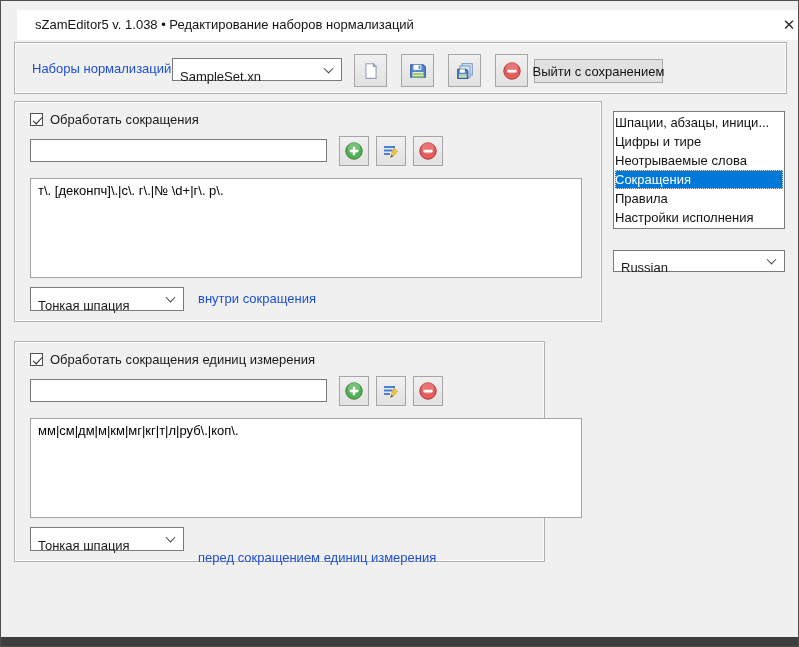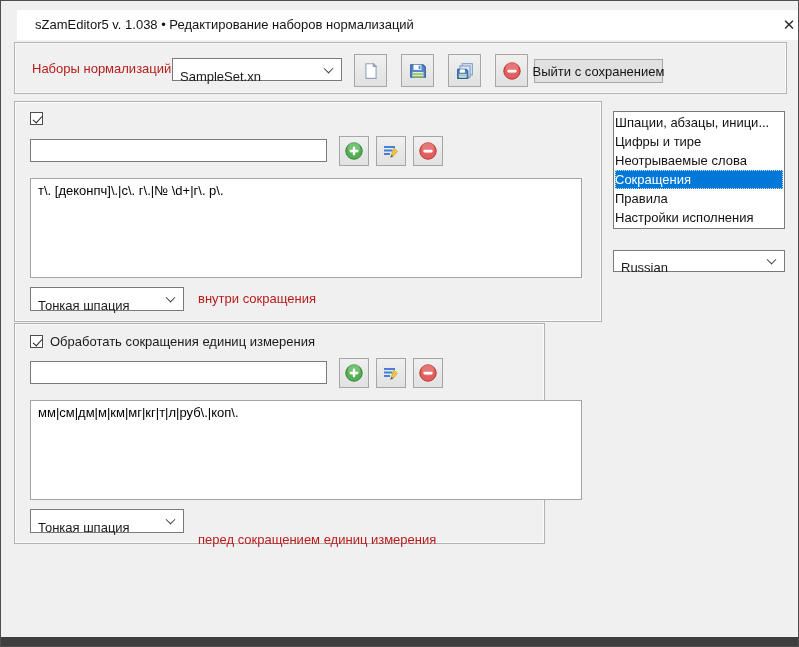--- a/index.html
+++ b/index.html
@@ -14,23 +14,23 @@
   
   .titlebar{ position:absolute; left:16px; top:0; width:100%; height:30px; background:#ffffff;margin-top:9px; }
   .title-text{ position:absolute; left:18px; top:0; line-height:30px; font-size:13px; color:#141414; white-space:nowrap; }
   .close-btn{ position:absolute; right:4px; top:0; width:42px; height:30px; display:flex; align-items:center; justify-content:center; font-size:15px; color:#2b2b2b; cursor:default; }
 
   
   .panel{ position:absolute; border:1px solid #b2b2b2; box-shadow:inset 0 0 0 1px #fbfbfb; background:#f0f0f0; }
 
   .toolbar-panel{ left:13px; top:41px; width:773px; height:52px; }
   .group1-panel { left:13px; top:100px; width:588px; height:221px; }
-  .group2-panel { left:13px; top:322px; width:531px; height:221px; }
-
-  .static-label{ position:absolute; white-space:nowrap; color:#b91c1c;text-align:right; }
+  .group2-panel { left:13px; top:340px; width:531px; height:221px; }
+
+  .static-label{ position:absolute; white-space:nowrap; color:#1d4ed8;text-align:right; }
 
   
   .combo{ position:absolute; background:#ffffff; border:1px solid #7a7a7a; display:flex; align-items:center; padding:13px 22px 0 7px; cursor:default; }
   .combo .combo-value{ white-space:nowrap; overflow:hidden; }
   .chevron{ position:absolute; right:9px; top:50%; width:7px; height:7px; border-right:1.3px solid #3f3f3f; border-bottom:1.3px solid #3f3f3f; transform:translateY(-70%) rotate(45deg); }
 
   
   .text-input{ position:absolute; background:#fff; border:1px solid #7a7a7a; height:23px; padding:0 4px; font-family:"Liberation Sans",sans-serif; font-size:13px; color:#000; outline:none; }
   .pattern-area{ position:absolute; background:#fff; border:1px solid #a3a3a3; resize:none; overflow:hidden; padding:3px 7px; font-family:"Liberation Sans",sans-serif; font-size:13px; color:#000; outline:none; line-height:17px; }
 
@@ -119,20 +119,21 @@
         </svg>
       </span>
     </div>
 
     <div class="push-btn" style="left:519px; top:16px; width:129px;">Выйти с сохранением</div>
   </div>
 
   <div class="panel group1-panel">
     <div class="check-row" style="left:15px; top:10px;">
       <span class="checkbox checked"></span>
+      <span>Обработать сокращения</span>
     </div>
 
     <input class="text-input" style="left: 15px; top: 37px; width: 297px;" type="text" value="">
 
     <div class="icon-btn small" style="left:324px; top:34px;">
       <span>
         <svg width="20" height="20" viewBox="0 0 20 20">
           <circle cx="10" cy="10" r="8.2" fill="#55b055" stroke="#338033" stroke-width="1"></circle>
           <circle cx="10" cy="7" r="6" fill="#8ed48e" opacity="0.55"></circle>
           <rect x="5.6" y="8.8" width="8.8" height="2.4" rx="1.1" fill="#ffffff"></rect>

